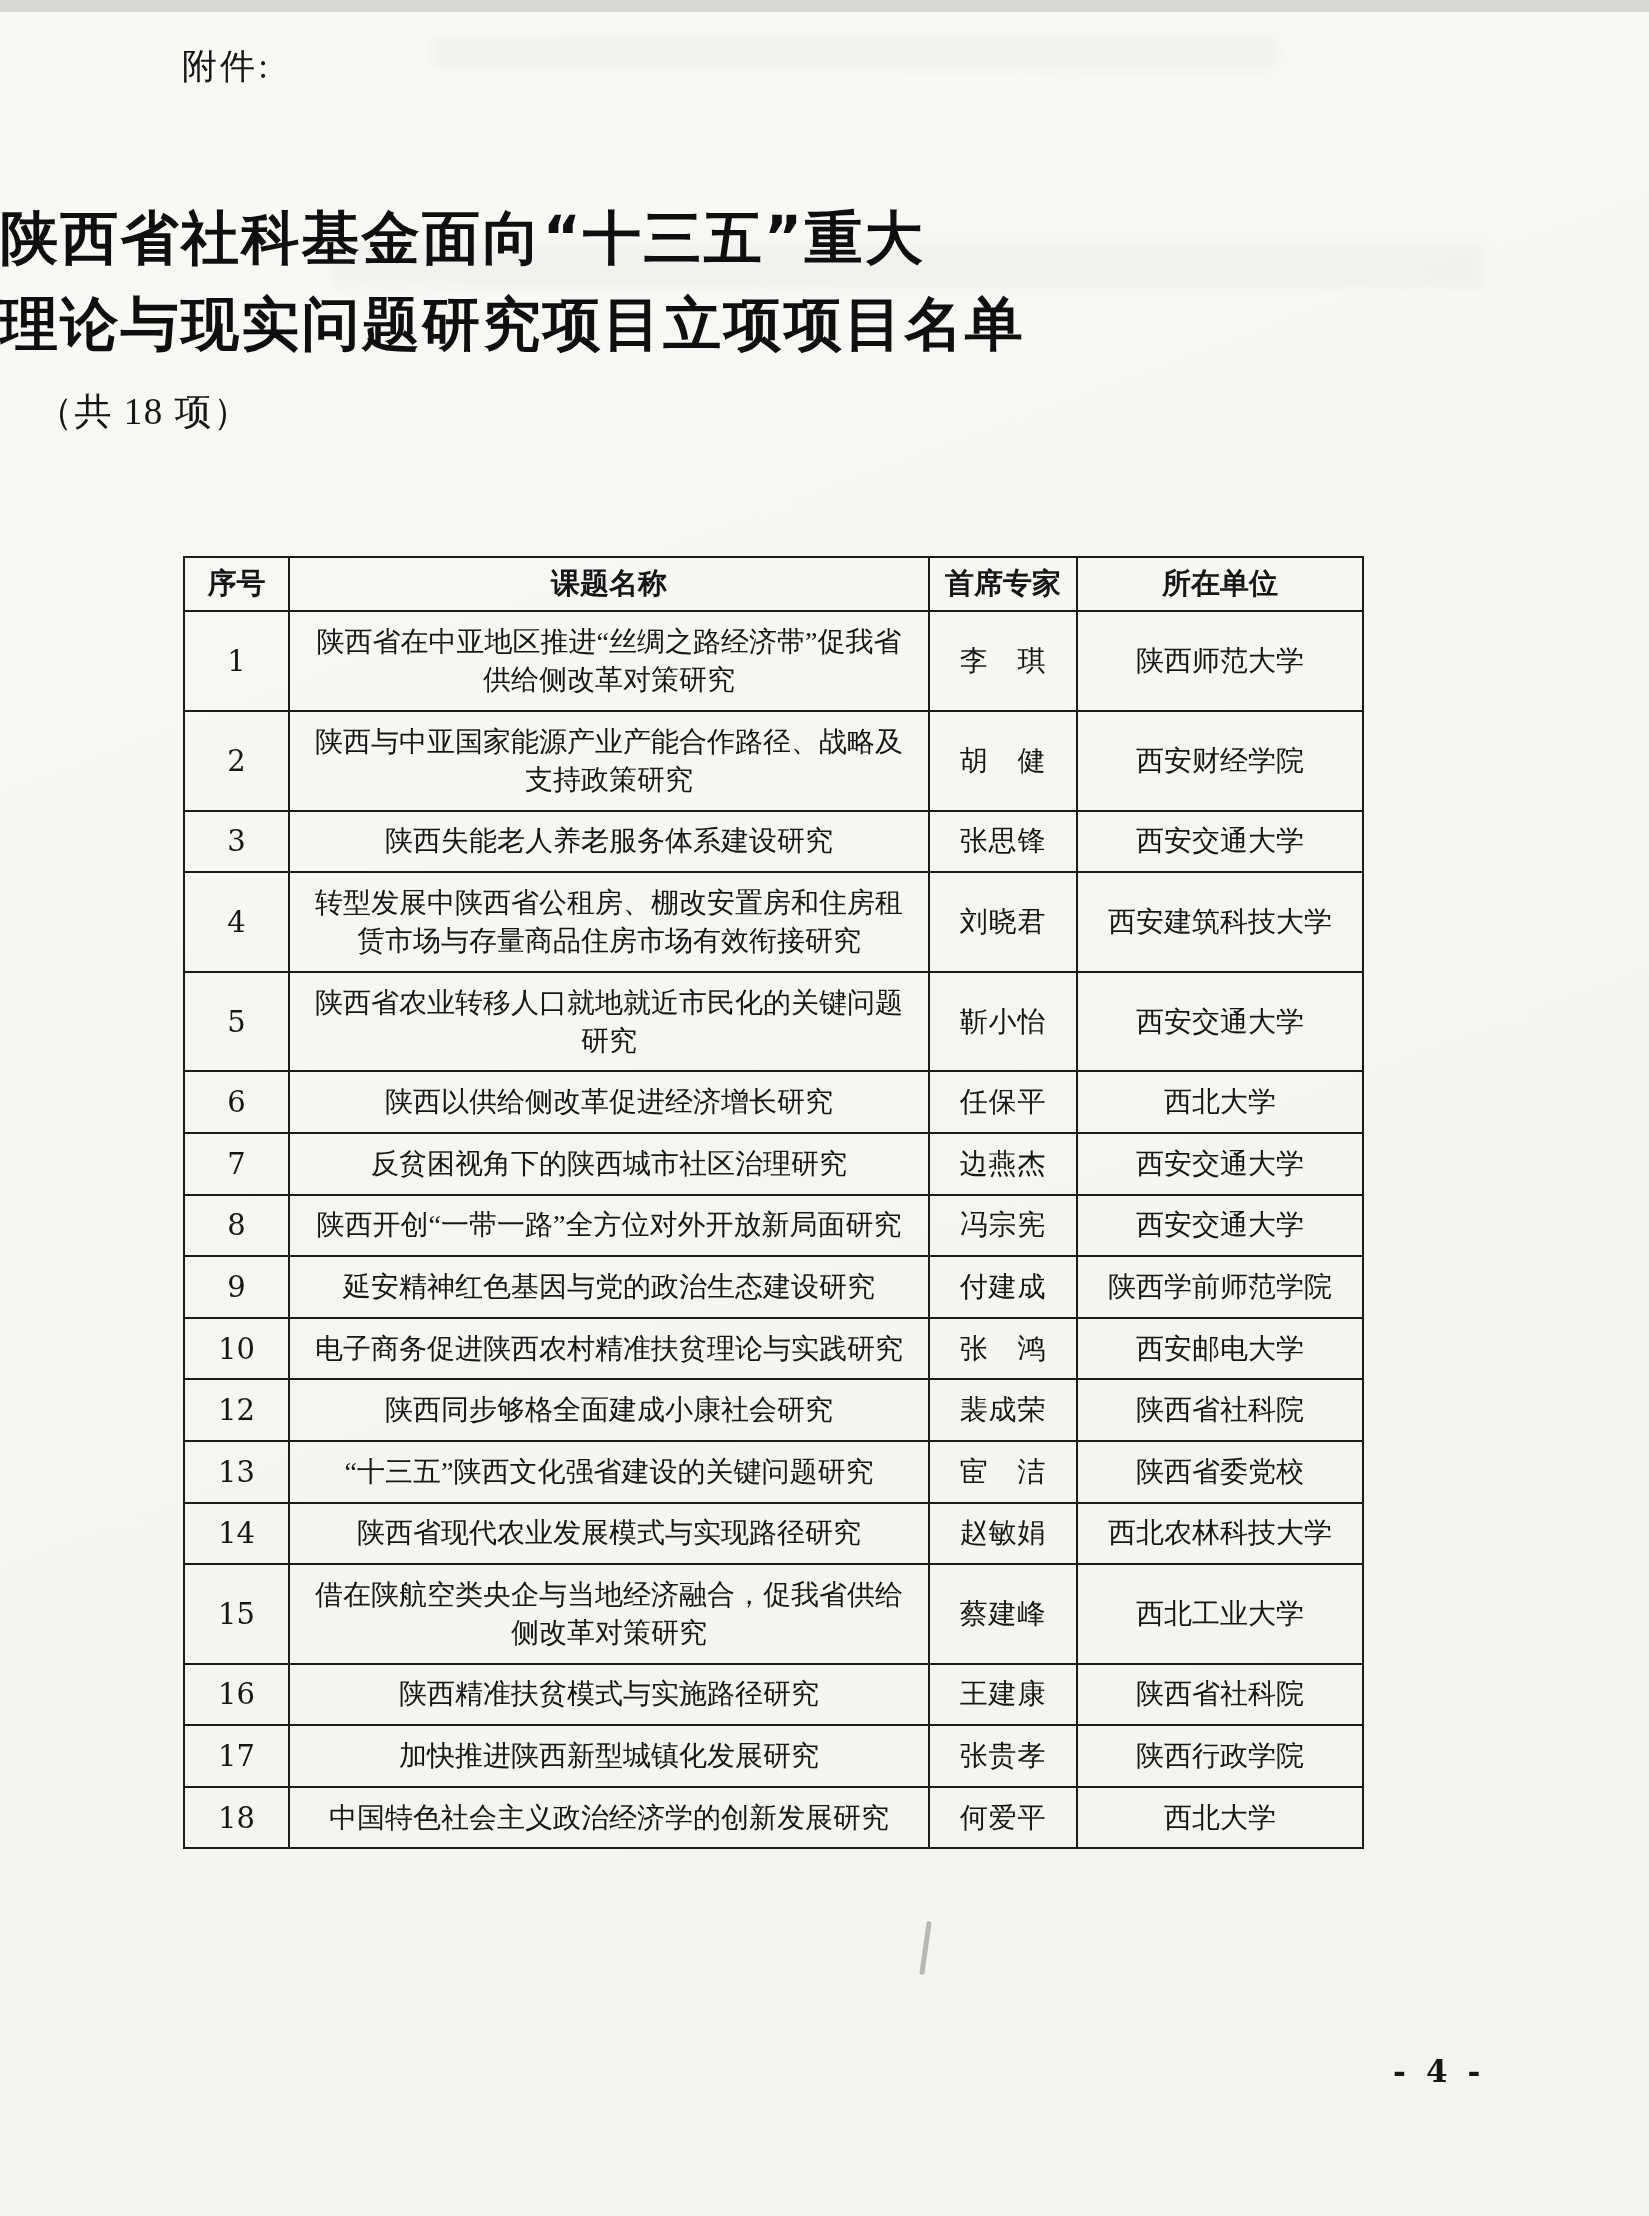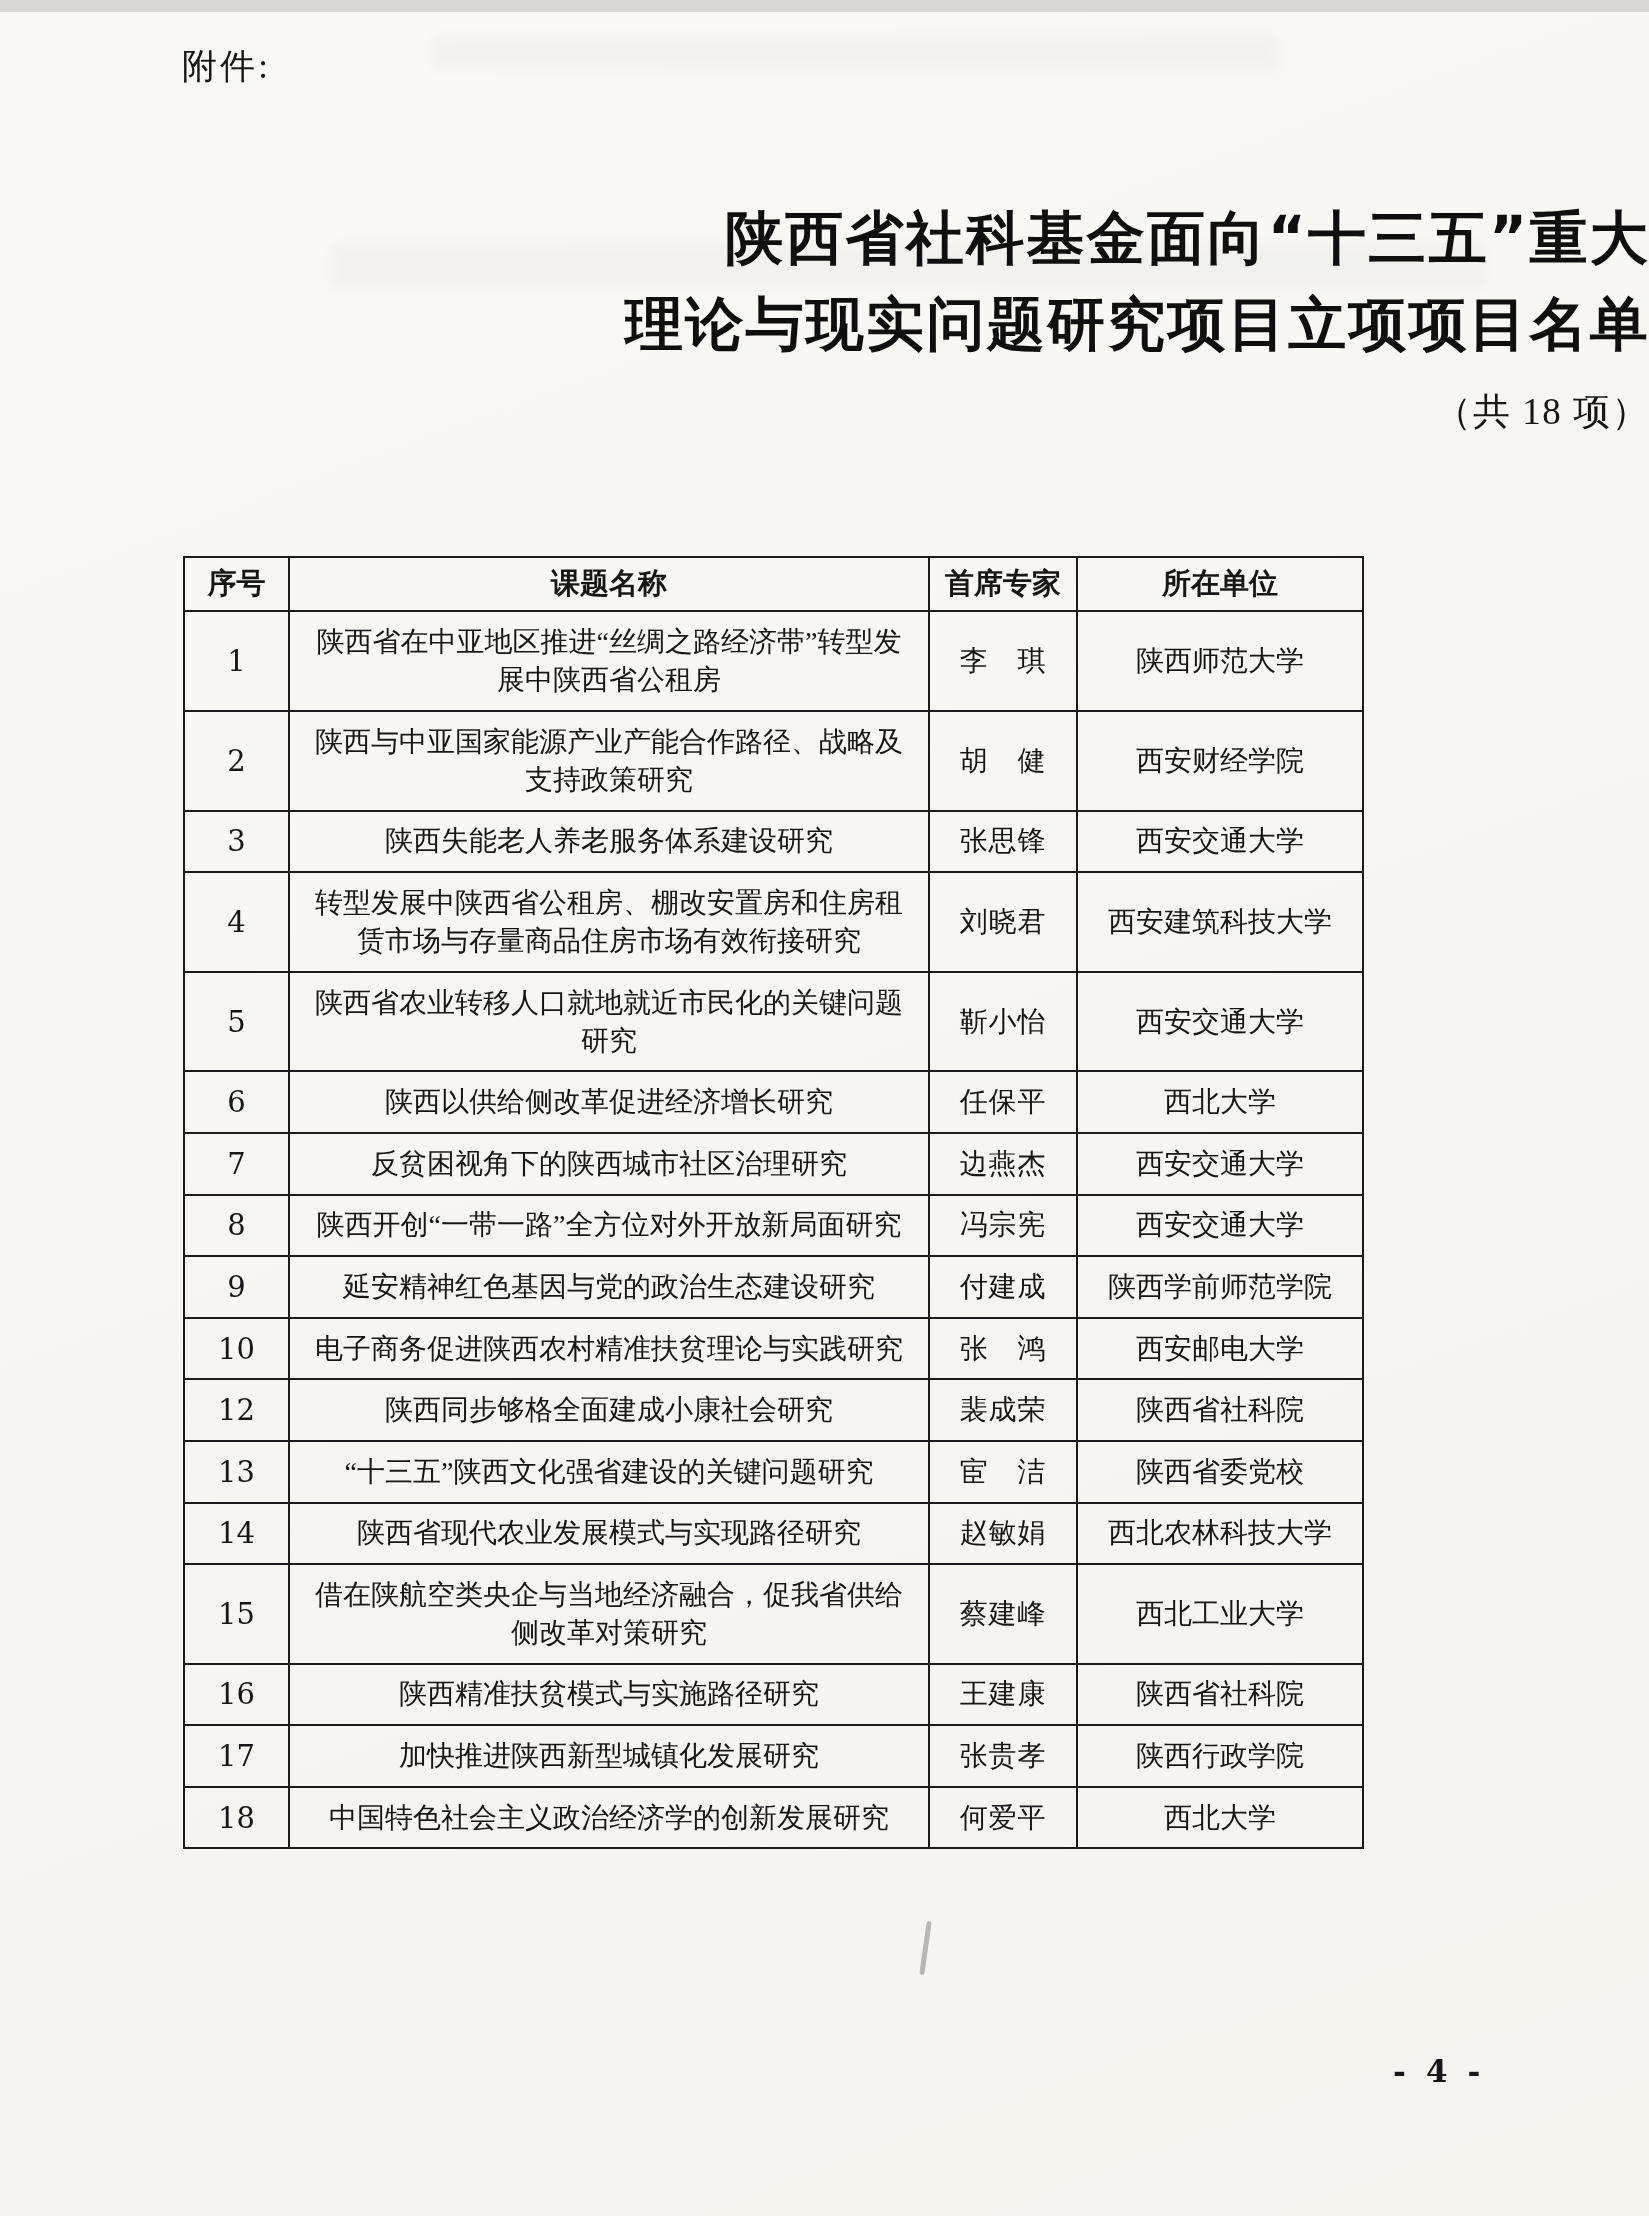--- a/index.html
+++ b/index.html
@@ -15,21 +15,21 @@
   
   .artifact { position:absolute; background:#8a8a8a; opacity:0.05; filter:blur(4.6px); border-radius:6.2px; }
   .artifact.a1 { left:431px; top:23px;  width:847px; height:35px; }
   .artifact.a2 { left:331px; top:231px; width:1154px; height:46px; }
   .artifact.a3 { left:923px; top:1909px; width:4.6px; height:54px; opacity:0.35; filter:none; transform:rotate(8deg); background:#444; }
 
   .attachment {
     position:absolute; left:182px; top:31px;
     font-size:35px; letter-spacing:3.1px;
   }
-  .title-block { position:absolute; left:0; top:183px; width:100%; text-align:right; }
+  .title-block { position:absolute; left:0; top:183px; width:100%; text-align:left; }
   .title-line {
     font-family:"DejaVu Sans", sans-serif;
     font-weight:900; font-size:58px; line-height:86px; letter-spacing:2.3px;
     color:#0f0f0f;
   }
   .subtitle { margin-top:20px; font-size:37px; letter-spacing:1.5px;padding-left:36px; }
 
   table.projects {
     position:absolute; left:183px; top:544px;
     width:1177px;
@@ -83,21 +83,21 @@
       <tr>
         <th>序号</th>
         <th>课题名称</th>
         <th>首席专家</th>
         <th>所在单位</th>
       </tr>
     </thead>
     <tbody>
       <tr>
         <td class="no-cell">1</td>
-        <td class="title-cell">陕西省在中亚地区推进“丝绸之路经济带”转型发展中陕西省公租房</td>
+        <td class="title-cell">陕西省在中亚地区推进“丝绸之路经济带”促我省供给侧改革对策研究</td>
         <td class="expert-cell">李　琪</td>
         <td class="unit-cell">陕西师范大学</td>
       </tr>
       <tr>
         <td class="no-cell">2</td>
         <td class="title-cell">陕西与中亚国家能源产业产能合作路径、战略及支持政策研究</td>
         <td class="expert-cell">胡　健</td>
         <td class="unit-cell">西安财经学院</td>
       </tr>
       <tr>

